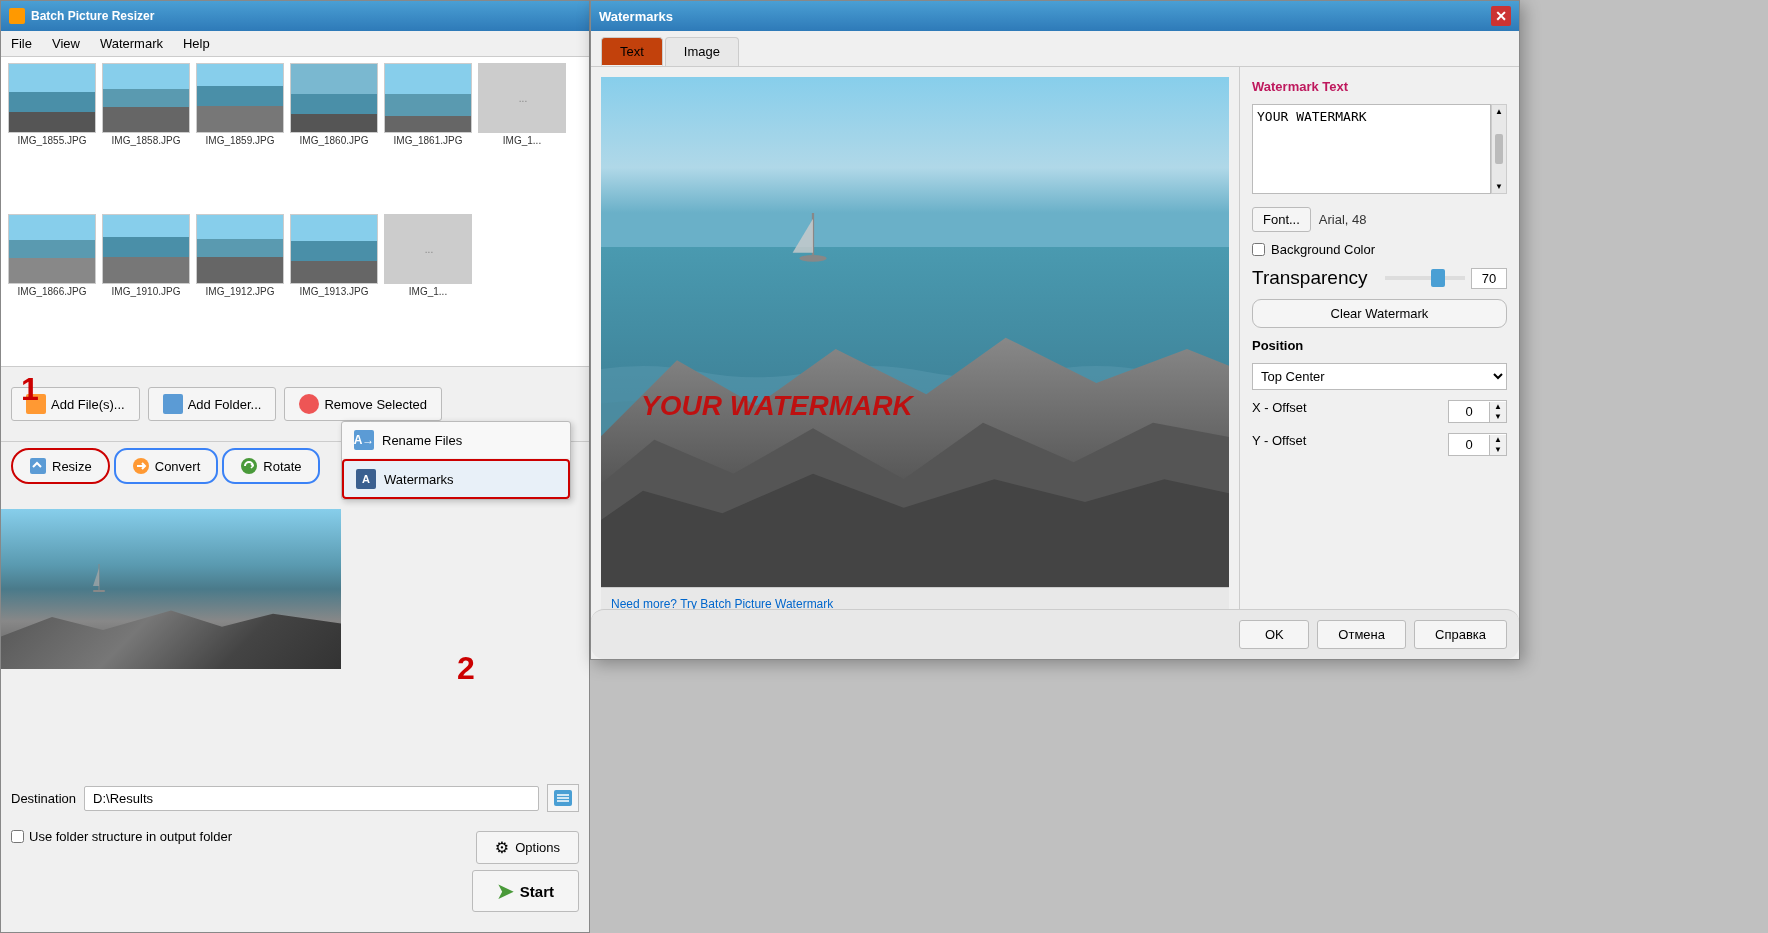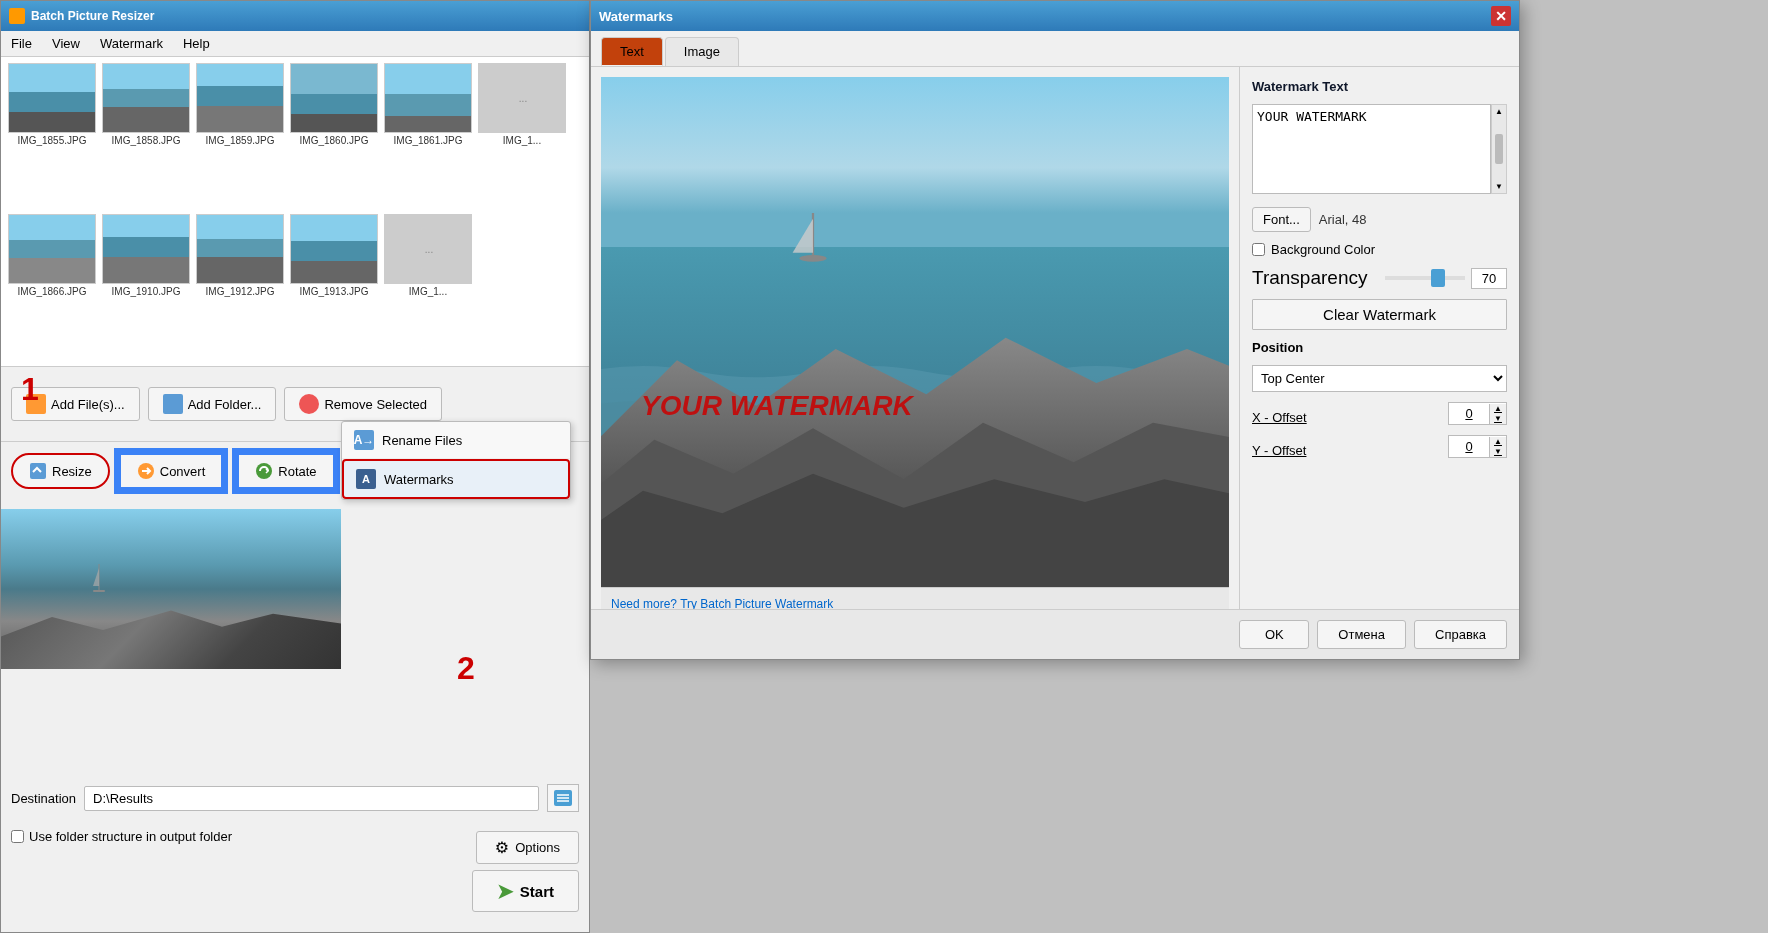--- a/index.html
+++ b/index.html
@@ -101,22 +101,22 @@
       background: #f0f0f0;
       gap: 4px;
     }
 
     .tab-btn {
       display: flex;
       align-items: center;
       gap: 5px;
       padding: 7px 16px;
       background: #f5f5f5;
-      border: 7px solid #3b82f6;
-      border-radius: 0;
+      border: 2px solid #3b82f6;
+      border-radius: 13px;
       cursor: pointer;
       font-size: 13px;
       position: relative;
     }
     .tab-btn.highlighted {
       border: 2px solid #cc0000;
       border-radius: 20px;
     }
 
     .side-menu {
@@ -347,21 +347,21 @@
       background: #f0f0f0;
       border-left: 1px solid #ccc;
       display: flex;
       flex-direction: column;
       gap: 10px;
     }
 
     .settings-label {
       font-size: 13px;
       font-weight: bold;
-      color: #0f172a;
+      color: #be185d;
     }
 
     .text-area-container {
       position: relative;
     }
     .watermark-textarea {
       width: 100%;
       height: 90px;
       border: 1px solid #bbb;
       padding: 4px;
@@ -438,42 +438,41 @@
       padding: 2px 4px;
       border: 1px solid #bbb;
       text-align: center;
       font-size: 13px;
       background: white;
     }
 
     .clear-btn {
       padding: 6px;
       border: 1px solid #bbb;
-      border-radius: 1px;
+      border-radius: 9px;
       background: #f5f5f5;
       cursor: pointer;
-      font-size: 15px;
+      font-size: 13px;
       text-align: center;
     }
 
     .position-label { font-size: 13px; font-weight: bold; }
     .position-select {
       width: 100%;
       padding: 4px;
       border: 1px solid #bbb;
       background: white;
       font-size: 13px;
       cursor: pointer;
     }
 
     .offset-row {
       display: flex;
-      align-items: flex-end;
+      align-items: flex-start;
       gap: 16px;
-      text-decoration: underline;
     }
     .offset-label { font-size: 13px; flex: 1; }
     .offset-input-group {
       display: flex;
       align-items: center;
       border: 1px solid #bbb;
       background: white;
     }
     .offset-input {
       width: 40px;
@@ -502,20 +501,21 @@
       position: absolute;
       bottom: 0; left: 0; right: 0;
       height: 50px;
       background: #e8e8e8;
       border-top: 1px solid #ccc;
       display: flex;
       align-items: center;
       justify-content: flex-end;
       padding: 0 12px;
       gap: 8px;
+      border-radius: 13px;
     }
     .footer-btn {
       padding: 6px 20px;
       border: 1px solid #bbb;
       border-radius: 3px;
       background: #f5f5f5;
       cursor: pointer;
       font-size: 13px;
       min-width: 70px;
       text-align: center;

